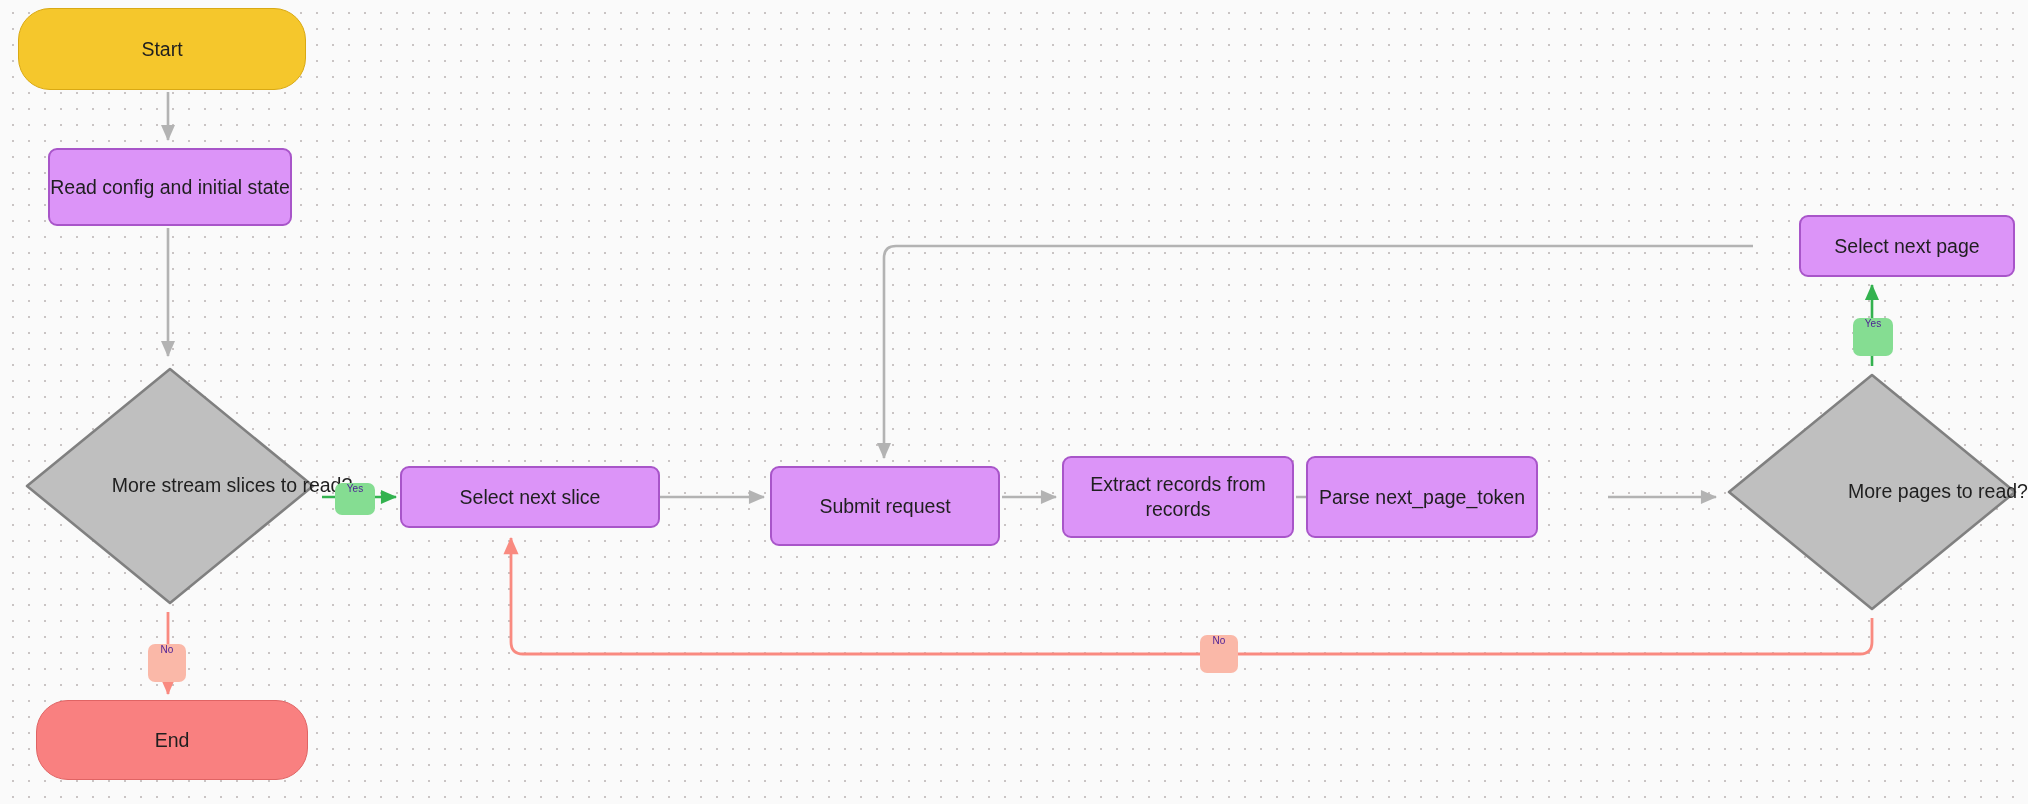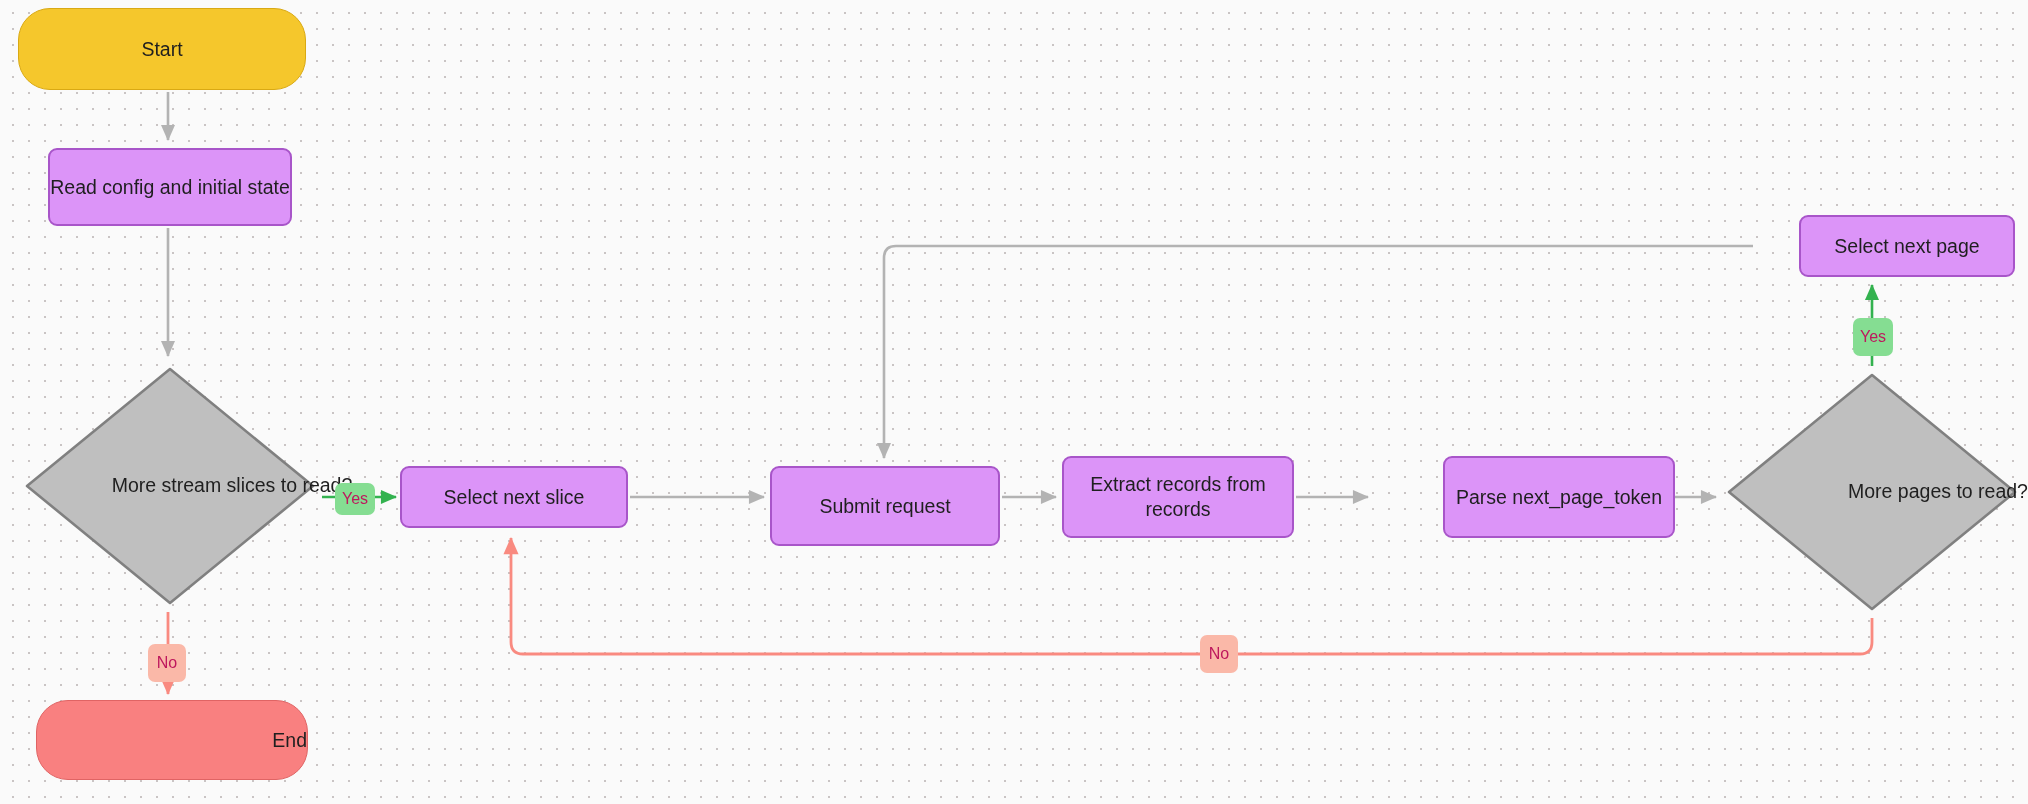--- a/index.html
+++ b/index.html
@@ -71,24 +71,23 @@
     justify-content: center;
     text-align: center;
     color: #1f1f1f;
     font-size: 19.5px;
     line-height: 1.3;
   }
   .edge-label {
     position: absolute;
     box-sizing: border-box;
     display: flex;
-    align-items: center;
     justify-content: center;
-    font-size: 16px;
-    color: #be185d;
+    font-size: 10px;
+    color: #4c1d95;
     border-radius: 7px;
     z-index: 4;
     font-family: "Liberation Sans", sans-serif;
   }
   .lbl-yes { background: #85dd92; }
   .lbl-no  { background: #fab8a8; }
 </style>
 </head>
 <body>
 
@@ -138,37 +137,37 @@
     <span>Read config and initial state</span>
   </div>
 
   <div class="diamond-wrap" style="left:20px; top:362px; width:300px; height:248px;">
     <svg width="300" height="248" viewBox="0 0 300 248" xmlns="http://www.w3.org/2000/svg">
       <path d="M150,7 L293,124 L150,241 L7,124 Z" fill="#bfbfbf" stroke="#808080" stroke-width="2.6" stroke-linejoin="round"></path>
     </svg>
     <div class="diamond-label" style="padding:0 62px;">More stream slices to read?</div>
   </div>
 
-  <div class="node n-terminator n-end" style="left:36px; top:700px; width:272px; height:80px;justify-content:flex-end;">
+  <div class="node n-terminator n-end" style="left:36px; top:700px; width:272px; height:80px;">
     <span>End</span>
   </div>
 
-  <div class="node n-process" style="left:400px; top:466px; width:228px; height:62px;">
+  <div class="node n-process" style="left:400px; top:466px; width:260px; height:62px;">
     <span>Select next slice</span>
   </div>
 
   <div class="node n-process" style="left:770px; top:466px; width:230px; height:80px;">
     <span>Submit request</span>
   </div>
 
   <div class="node n-process" style="left:1062px; top:456px; width:232px; height:82px;">
     <span>Extract records from records</span>
   </div>
 
-  <div class="node n-process" style="left:1443px; top:456px; width:232px; height:82px;">
+  <div class="node n-process" style="left:1306px; top:456px; width:232px; height:82px;">
     <span>Parse next_page_token</span>
   </div>
 
   <div class="diamond-wrap" style="left:1722px; top:368px; width:300px; height:248px;">
     <svg width="300" height="248" viewBox="0 0 300 248" xmlns="http://www.w3.org/2000/svg">
       <path d="M150,7 L293,124 L150,241 L7,124 Z" fill="#bfbfbf" stroke="#808080" stroke-width="2.6" stroke-linejoin="round"></path>
     </svg>
     <div class="diamond-label" style="padding:0 66px;">More pages to read?</div>
   </div>
 

